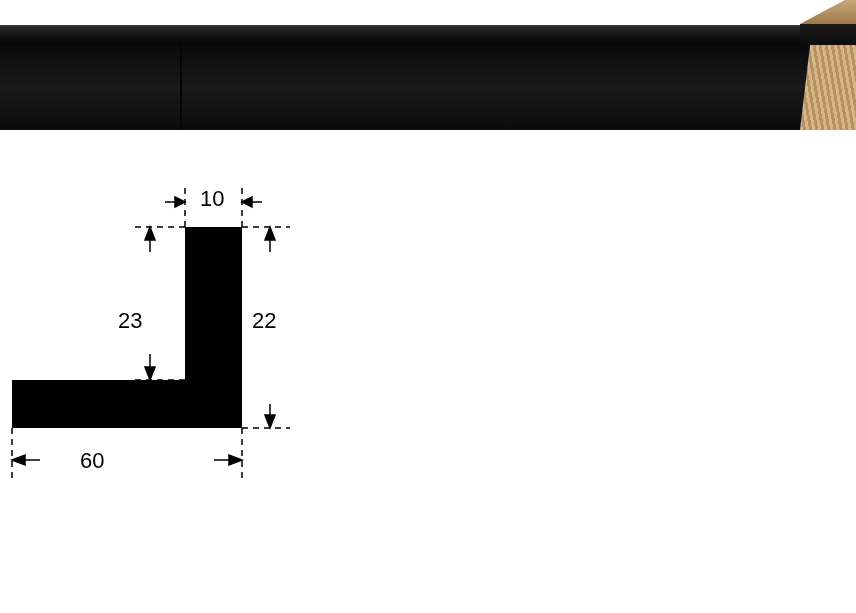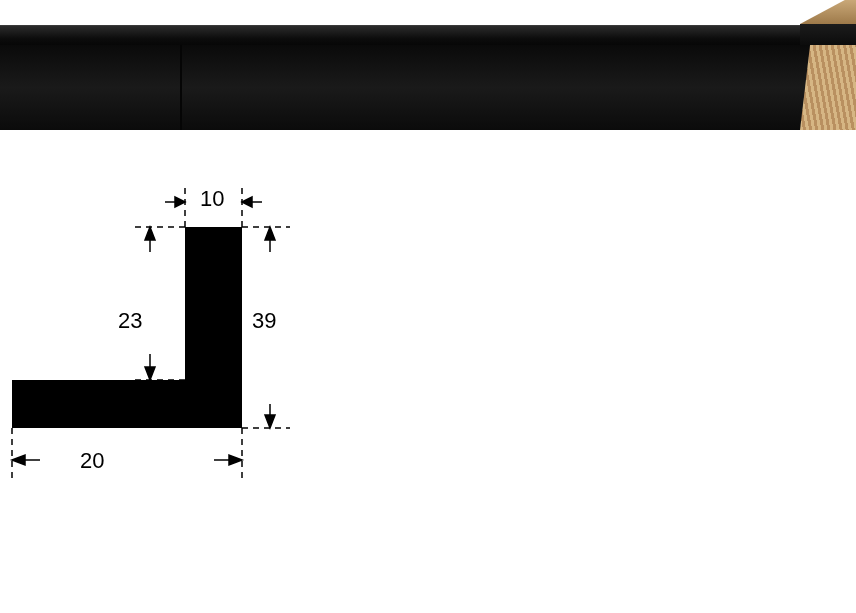--- a/index.html
+++ b/index.html
@@ -151,16 +151,16 @@
       <polygon points="12,302 25,297 25,307"></polygon>
       <line x1="214" y1="302" x2="236" y2="302"></line>
       <polygon points="242,302 229,297 229,307"></polygon>
     </g>
   </svg>
 
   <div class="dim-label" style="left:200px; top:28px;">10</div>
 
   <div class="dim-label" style="left:118px; top:150px;text-align:right;">23</div>
 
-  <div class="dim-label" style="left:252px; top:150px;">39</div>
+  <div class="dim-label" style="left:252px; top:150px;">22</div>
 
-  <div class="dim-label" style="left:80px; top:290px;">20</div>
+  <div class="dim-label" style="left:80px; top:290px;">60</div>
 </div>
 
 </body></html>

